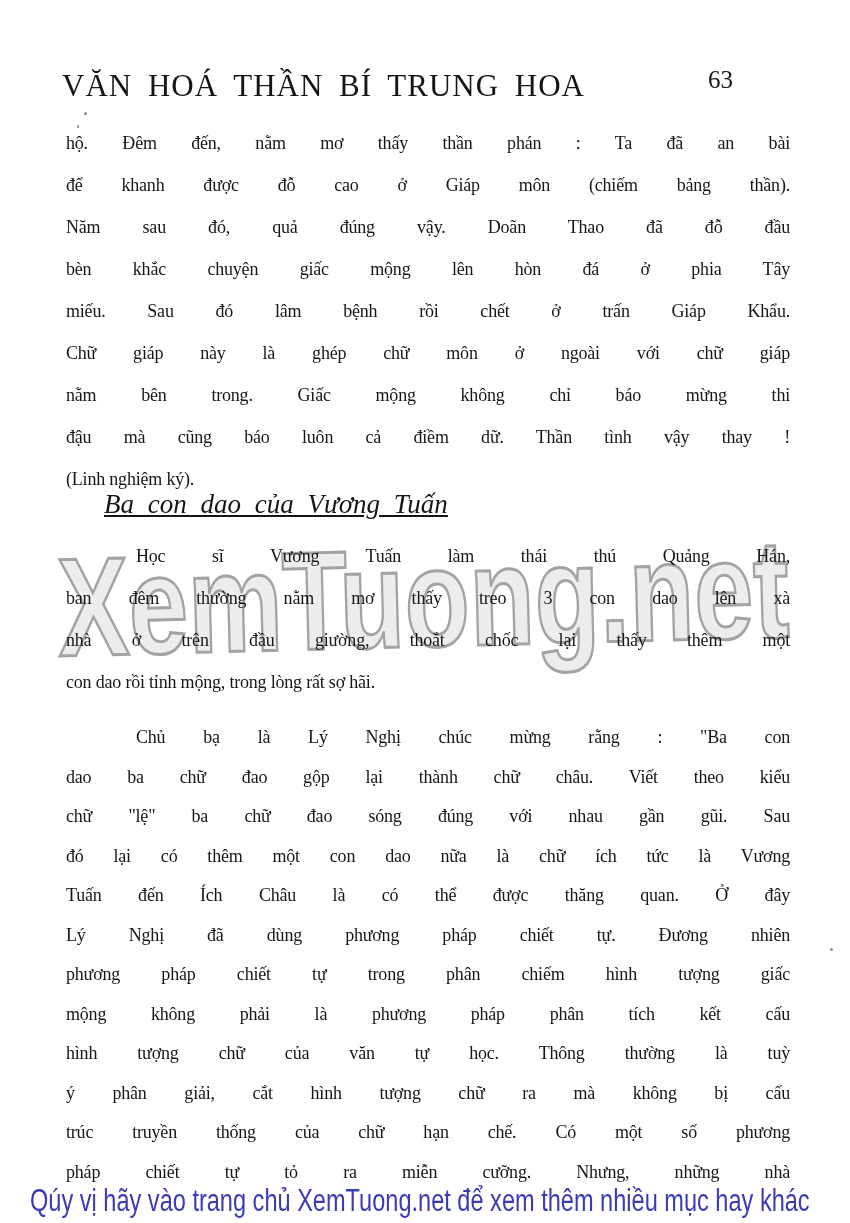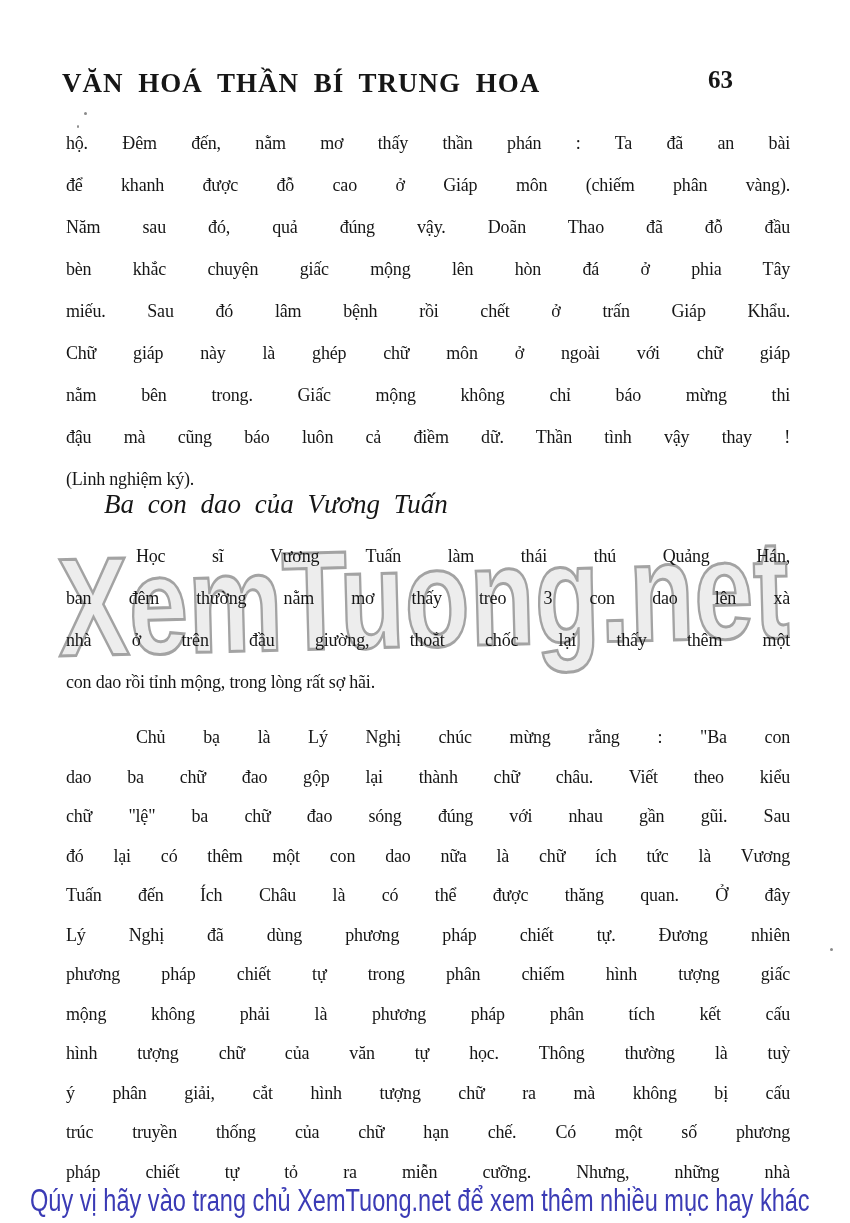--- a/index.html
+++ b/index.html
@@ -4,45 +4,46 @@
 <style>
   html,body{margin:0;padding:0;background:#e8e8e8;}
   .page{
     position:relative;width:850px;height:1223px;background:#ffffff;
     overflow:hidden;font-family:"Liberation Serif","DejaVu Serif",serif;
     color:#161616;margin:0 auto;
   }
   
   .hdr-title{
     position:absolute;left:62px;top:68px;
-    font-size:27px;font-weight:bold;letter-spacing:1px;word-spacing:7px;
+    font-size:31px;font-weight:normal;letter-spacing:1px;word-spacing:7px;
     white-space:nowrap;
   }
   .hdr-page{
     position:absolute;left:708px;top:66px;
-    font-size:25px;font-weight:bold;
+    font-size:25px;font-weight:normal;
   }
   
   .para{position:absolute;left:66px;width:724px;z-index:2;}
   .p1{top:122px;}
   .p2{top:535px;}
   .p3{top:718px;}
   .p1 .line,.p2 .line{height:42px;line-height:42px;}
   .p3 .line{height:39.5px;line-height:39.5px;}
   .line{
     font-size:18px;letter-spacing:-0.2px;
     text-align:justify;text-align-last:justify;white-space:nowrap;
   }
   .line.no-just{text-align:center;text-align-last:left;}
   .line.indent{padding-left:70px;width:654px;}
   
   .section-heading{
     position:absolute;left:104px;top:487px;z-index:2;
     font-size:27px;font-style:italic;line-height:34px;word-spacing:7px;
     white-space:nowrap;
+    text-decoration:underline;
   }
   
   .watermark{
     position:absolute;left:56px;top:538px;z-index:1;
     font-family:"Liberation Sans","DejaVu Sans",sans-serif;
     font-weight:bold;font-size:140px;line-height:140px;white-space:nowrap;
     color:var(--wm-fill,#ededed);
     -webkit-text-stroke:3px var(--wm-stroke,#a3a3a3);
     transform:rotate(-1.5deg) scaleX(0.76);
     transform-origin:left top;
@@ -66,21 +67,21 @@
 
 <div class="page">
 
   <div class="hdr-title">VĂN HOÁ THẦN BÍ TRUNG HOA</div>
   <div class="hdr-page">63</div>
 
   <div class="watermark">XemTuong.net</div>
 
   <div class="para p1">
     <div class="line">hộ. Đêm đến, nằm mơ thấy thần phán : Ta đã an bài</div>
-    <div class="line">để khanh được đỗ cao ở Giáp môn (chiếm phân vàng).</div>
+    <div class="line">để khanh được đỗ cao ở Giáp môn (chiếm bảng thần).</div>
     <div class="line">Năm sau đó, quả đúng vậy. Doãn Thao đã đỗ đầu</div>
     <div class="line">bèn khắc chuyện giấc mộng lên hòn đá ở phia Tây</div>
     <div class="line">miếu. Sau đó lâm bệnh rồi chết ở trấn Giáp Khẩu.</div>
     <div class="line">Chữ giáp này là ghép chữ môn ở ngoài với chữ giáp</div>
     <div class="line">nằm bên trong. Giấc mộng không chỉ báo mừng thi</div>
     <div class="line">đậu mà cũng báo luôn cả điềm dữ. Thần tình vậy thay !</div>
     <div class="line no-just">(Linh nghiệm ký).</div>
   </div>
 
   <div class="section-heading">Ba con dao của Vương Tuấn</div>

